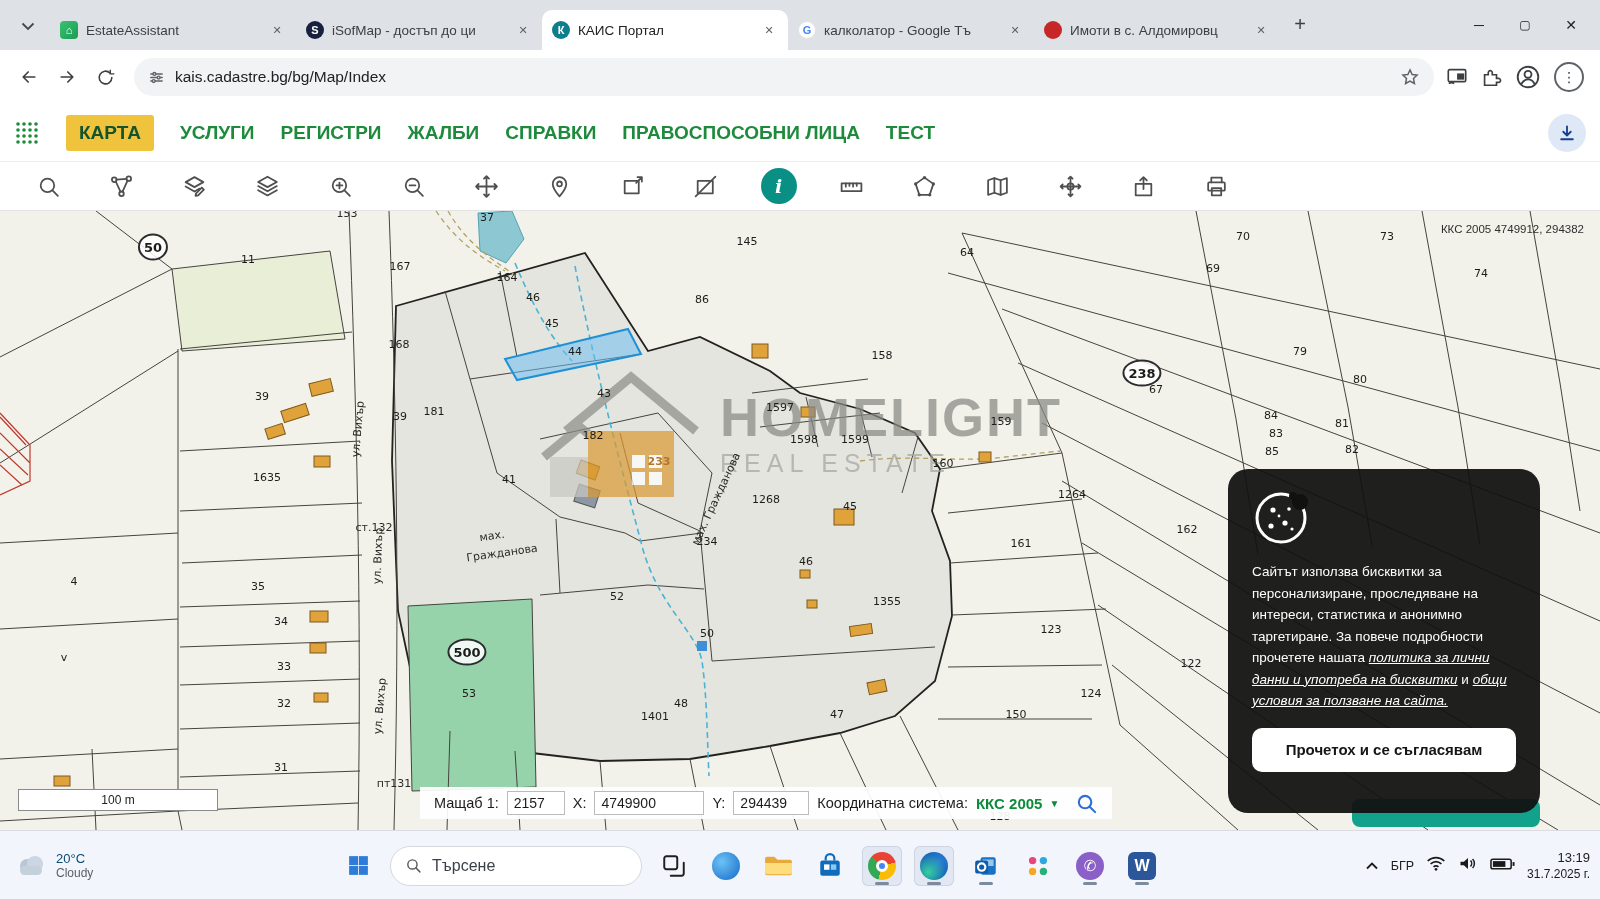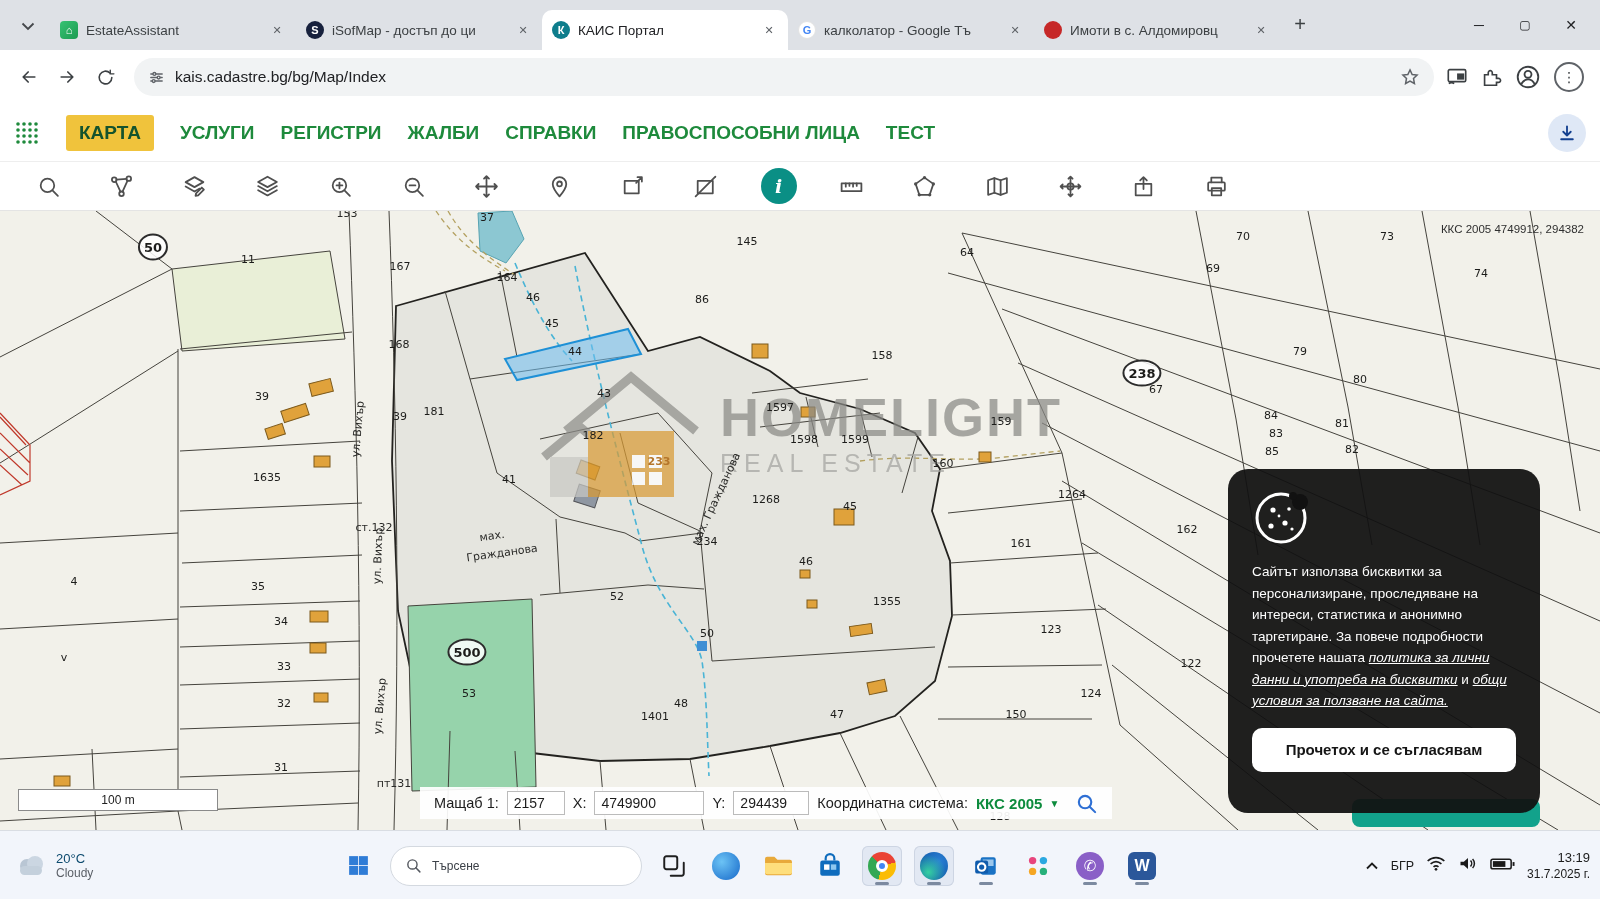--- a/index.html
+++ b/index.html
@@ -106,21 +106,21 @@
   .weather-temp { font-size:13px; color:#0c4a6e; }
   .weather-desc { font-size:12px; color:#5a5f66; }
   .tb-center { position:absolute; left:338px; top:0; height:69px; display:flex; align-items:center; gap:12px; }
   .start-btn, .tb-icon { width:40px; height:40px; border:none; background:none; border-radius:6px;
     display:flex; align-items:center; justify-content:center; position:relative; }
   .tb-icon.active { background:#e2e8f3; box-shadow:inset 0 0 0 1px #cdd5e3; }
   .tb-icon.running::after { content:""; position:absolute; bottom:1px; left:50%;
     transform:translateX(-50%); width:14px; height:3px; border-radius:2px; background:#7c8aa0; }
   .search-pill { width:252px; height:40px; border-radius:20px; background:#fff;
     border:1px solid #d4d9e0; display:flex; align-items:center; gap:10px; padding:0 14px;
-    font-size:12px; color:#3c4148; }
+    font-size:16px; color:#3c4148; }
   .ic-circle { width:28px; height:28px; border-radius:50%; color:#fff; font-size:15px;
     display:flex; align-items:center; justify-content:center; }
   .chrome-ic { width:28px; height:28px; border-radius:50%;
     background:conic-gradient(from -45deg, #ea4335 0 120deg, #fbbc05 0 240deg, #34a853 0 360deg);
     display:flex; align-items:center; justify-content:center; }
   .chrome-center { width:12px; height:12px; border-radius:50%; background:#4285f4; border:3px solid #fff; }
   .word-ic { width:28px; height:28px; border-radius:6px; background:#2b579a; color:#fff;
     font-weight:bold; font-size:16px; display:flex; align-items:center; justify-content:center; }
   .tray { position:absolute; right:10px; top:0; height:69px; display:flex; align-items:center; gap:12px; }
   .tray-lang { font-size:12.5px; color:#1b1b1b; }

